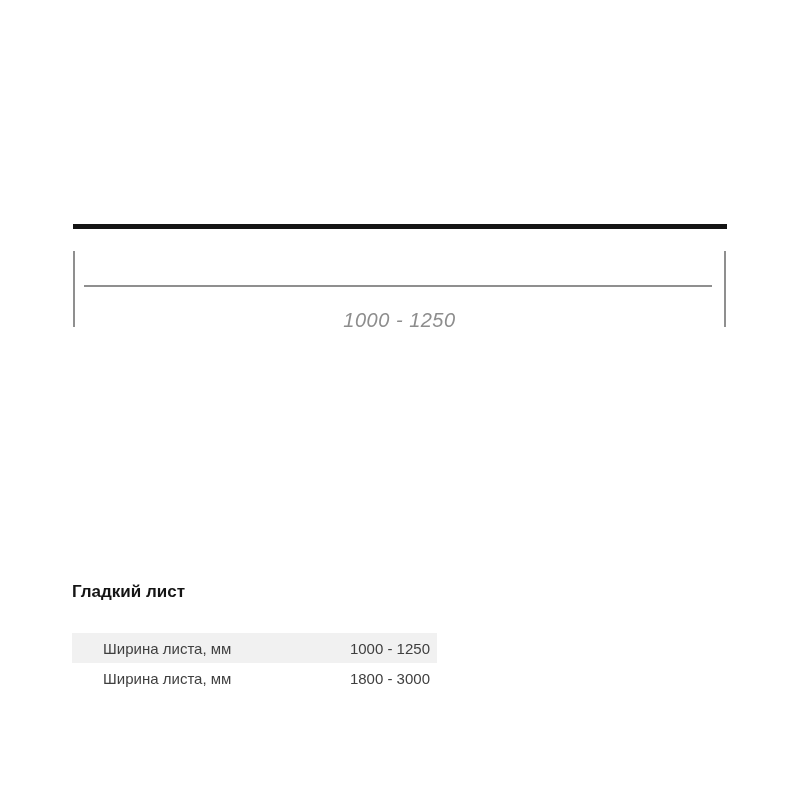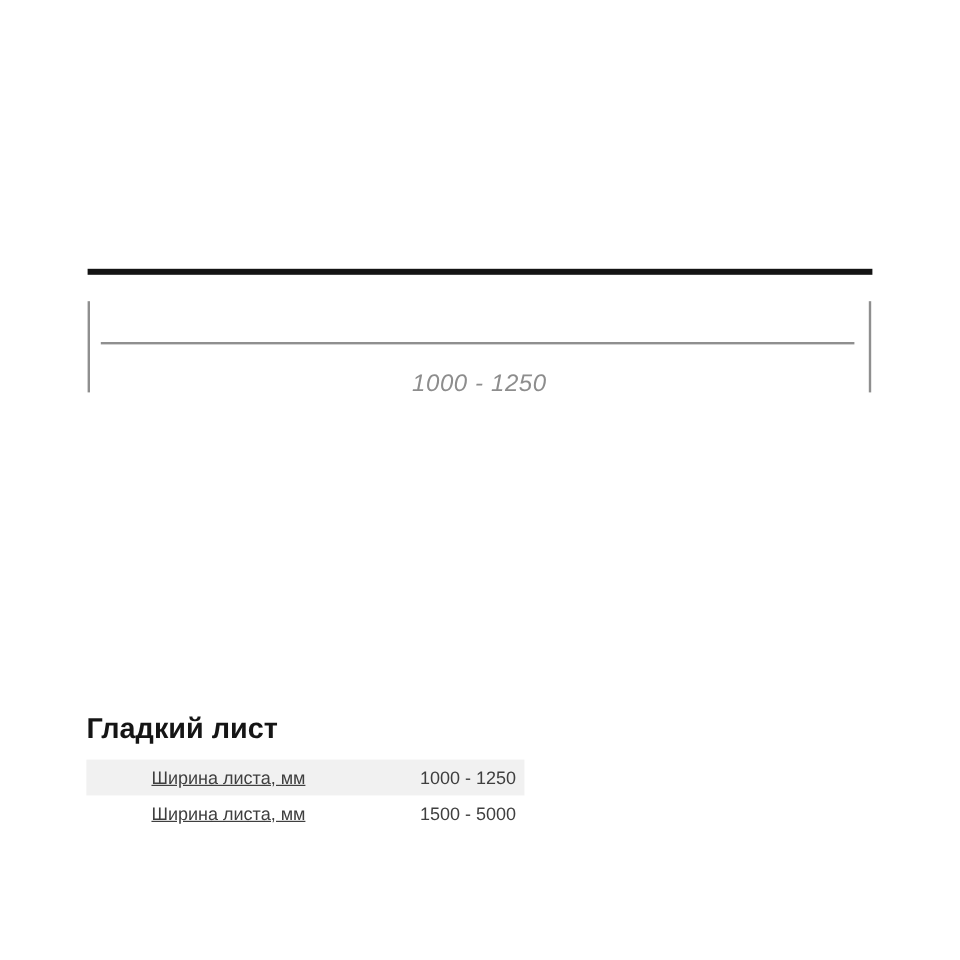--- a/index.html
+++ b/index.html
@@ -52,23 +52,23 @@
     font-style: italic;
     line-height: 22px;
     color: var(--dimension-text, #8d8d8d);
     letter-spacing: 0.5px;
   }
 
   
   .section-title {
     position: absolute;
     left: 72px;
-    top: 597px;
+    top: 581px;
     margin: 0;
-    font-size: 24px;
+    font-size: 17px;
     font-weight: 700;
     line-height: 22px;
     color: var(--heading, #151515);
   }
 
   
   .spec-table {
     position: absolute;
     left: 72px;
     top: 633px;
@@ -77,21 +77,21 @@
     table-layout: fixed;
   }
   .spec-table td {
     height: 30px;
     padding: 0;
     font-size: 15px;
     color: var(--table-text, #3f3f3f);
     vertical-align: middle;
     white-space: nowrap;
   }
-  .spec-table td.label { padding-left: 8px; text-align: right; text-decoration: underline; }
+  .spec-table td.label { padding-left: 8px; text-align: center; }
   .spec-table td.val   { padding-right: 7px; text-align: right; }
   .spec-table tr:nth-child(odd) { background: var(--row-stripe, #f1f1f1); }
   .spec-table tr:nth-child(even) { background: #ffffff; }
 </style>
 </head>
 <body>
 
 <div class="canvas">
 
   <div class="diagram">
@@ -105,18 +105,18 @@
   <h2 class="section-title">Гладкий лист</h2>
 
   <table class="spec-table">
     <tbody>
       <tr>
         <td class="label">Ширина листа, мм</td>
         <td class="val">1000 - 1250</td>
       </tr>
       <tr>
         <td class="label">Ширина листа, мм</td>
-        <td class="val">1500 - 5000</td>
+        <td class="val">1800 - 3000</td>
       </tr>
     </tbody>
   </table>
 
 </div>
 
 </body></html>

